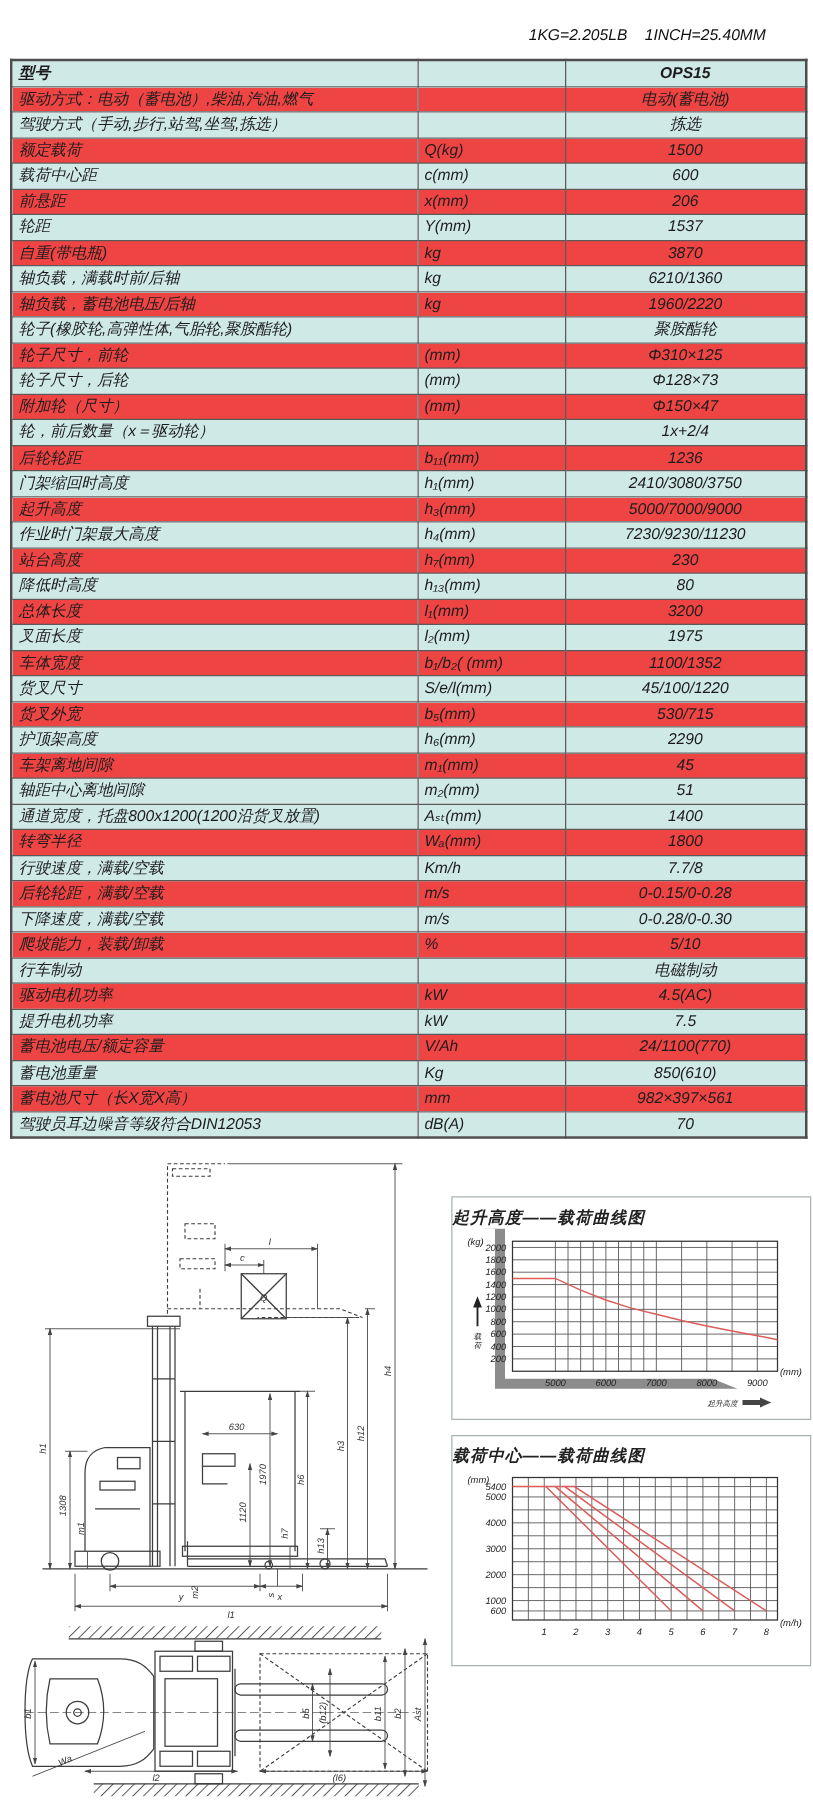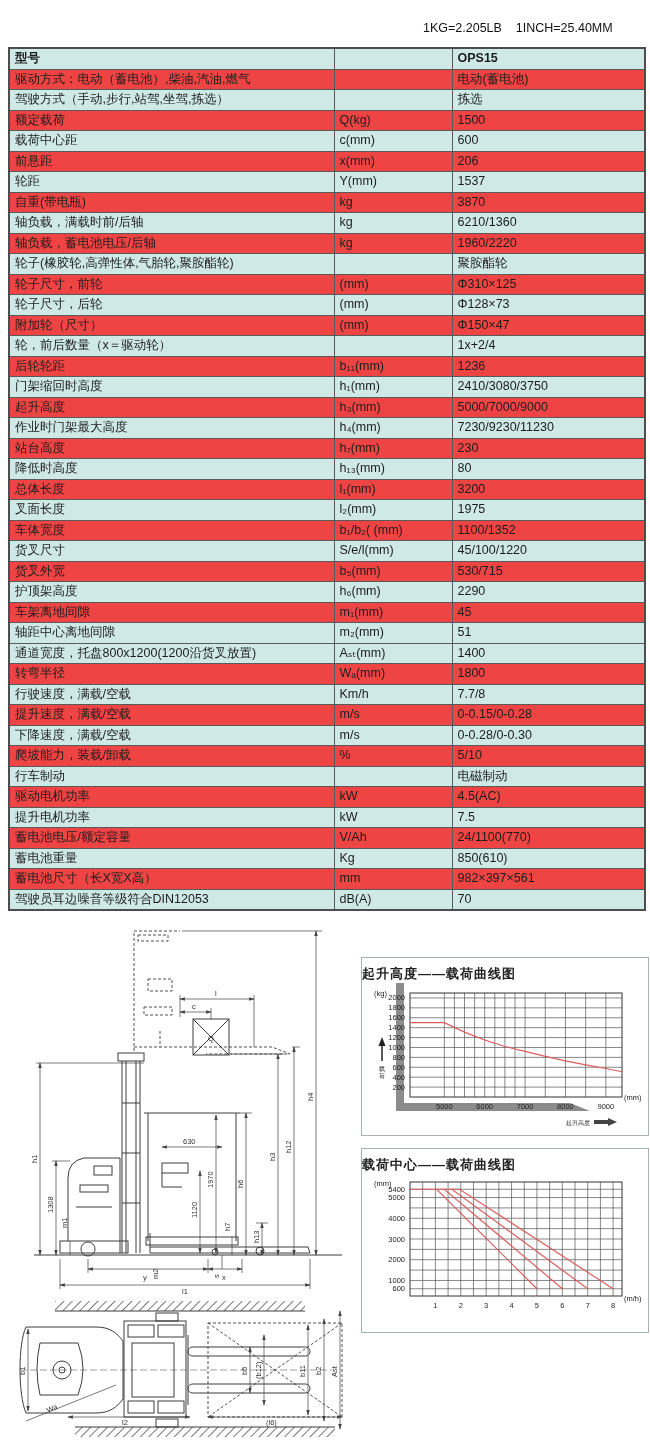--- a/index.html
+++ b/index.html
@@ -1,26 +1,26 @@
 <!DOCTYPE html>
 <html><head>
 <meta charset="utf-8">
 <style>
   html,body{margin:0;padding:0;background:#fff;}
   .page{position:relative;width:650px;height:1440px;background:#ffffff;overflow:hidden;
-        font-family:"Liberation Sans","DejaVu Sans",sans-serif;color:#1c1c1c;}
+        font-family:"Liberation Sans","DejaVu Sans",sans-serif;color:#1c1c1c;font-style:italic;}
   .conv{position:absolute;top:21px;left:423px;font-size:12.5px;color:#111;white-space:pre;}
   table.spec{position:absolute;left:8px;top:47px;width:638px;border-collapse:collapse;
              table-layout:fixed;border:2px solid #4d4d4d;}
   table.spec td{border:1px solid #5a5a5a;font-size:12.5px;color:#1c1c1c;padding:0 5px;
                 height:19.5px;line-height:1.05;overflow:hidden;white-space:nowrap;}
   tr.teal{background:#cfe9e7;} tr.white{background:#ef4444;}
   thead td{height:28px;font-weight:bold;font-size:15px;}
   td.c-sym{padding-left:8px;}
-  td.c-val{text-align:left;}
+  td.c-val{text-align:center;}
   .chartbox{position:absolute;width:286px;background:#fff;border:1px solid #a8b2b2;}
   #chartbox1{left:361px;top:957px;height:177px;}
   #chartbox2{left:361px;top:1148px;height:183px;}
   .chart-title{text-align:left;font-size:13px;font-weight:600;color:#222;padding-top:7px;letter-spacing:1px;}
   svg text{font-family:"Liberation Sans","DejaVu Sans",sans-serif;}
   .drawing{position:absolute;}
   #side-view{left:10px;top:923px;}
   #top-view{left:10px;top:1295px;}
   .art{stroke:#3d3d3d;fill:none;stroke-width:1;}
   .dash{stroke:#3d3d3d;fill:none;stroke-width:0.9;stroke-dasharray:3 2;}
@@ -197,21 +197,21 @@
           <td class="c-label">转弯半径</td>
           <td class="c-sym">Wₐ(mm)</td>
           <td class="c-val">1800</td>
         </tr>
         <tr class="teal">
           <td class="c-label">行驶速度，满载/空载</td>
           <td class="c-sym">Km/h</td>
           <td class="c-val">7.7/8</td>
         </tr>
         <tr class="white">
-          <td class="c-label">提升速度，满载/空载</td>
+          <td class="c-label">后轮轮距，满载/空载</td>
           <td class="c-sym">m/s</td>
           <td class="c-val">0-0.15/0-0.28</td>
         </tr>
         <tr class="teal">
           <td class="c-label">下降速度，满载/空载</td>
           <td class="c-sym">m/s</td>
           <td class="c-val">0-0.28/0-0.30</td>
         </tr>
         <tr class="white">
           <td class="c-label">爬坡能力，装载/卸载</td>

